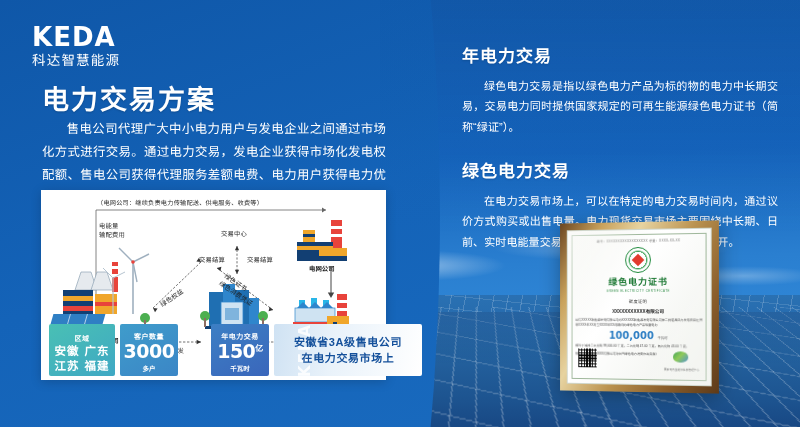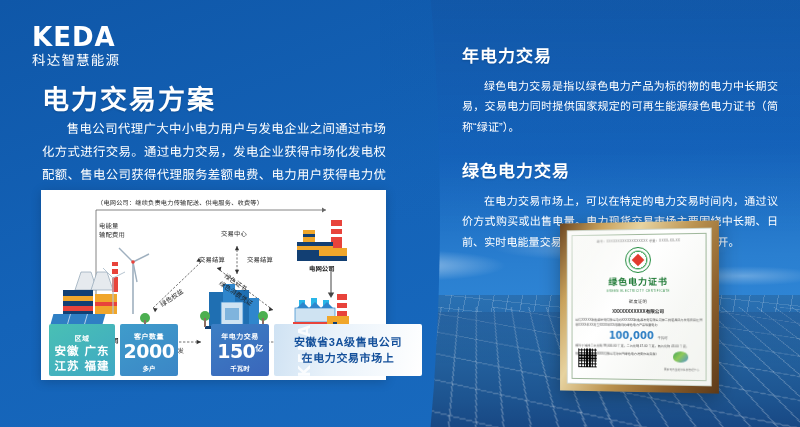--- a/index.html
+++ b/index.html
@@ -422,21 +422,21 @@
 
   <div class="stats">
 
     <div class="stat s1">
       <div class="stat-label">区域</div>
       <div class="stat-val cn">安徽 广东<br>江苏 福建</div>
     </div>
 
     <div class="stat s2">
       <div class="stat-label">客户数量</div>
-      <div class="stat-val">2000</div>
+      <div class="stat-val">3000</div>
       <div class="stat-unit">多户</div>
     </div>
 
     <div class="stat s3">
       <div class="stat-label">年电力交易</div>
       <div class="stat-val"><span>150</span><span class="sup">亿</span></div>
       <div class="stat-unit">千瓦时</div>
     </div>
 
     <div class="badge-panel">

